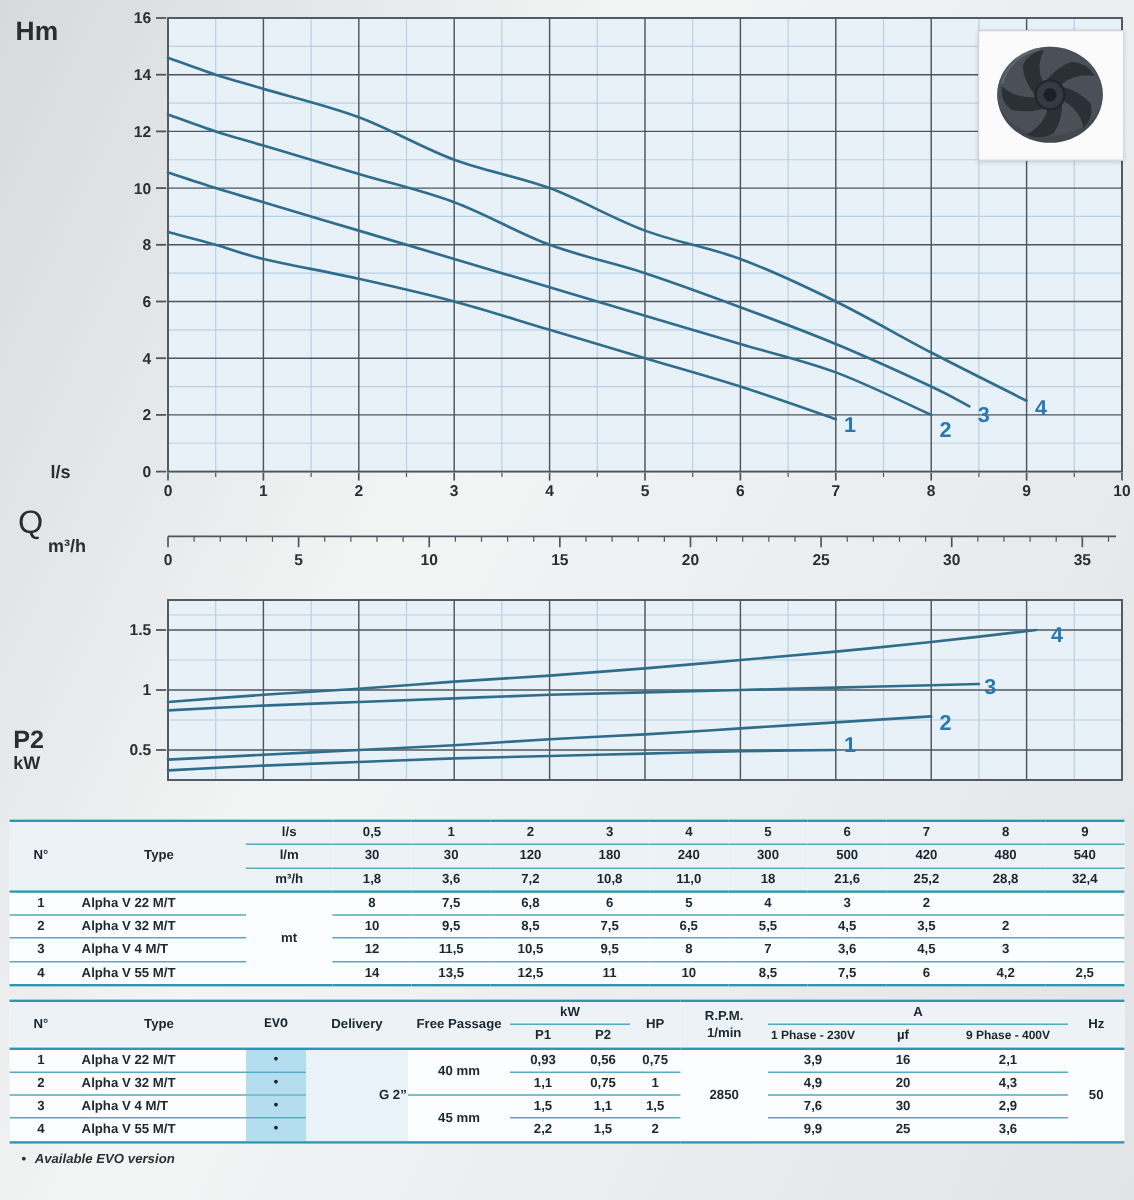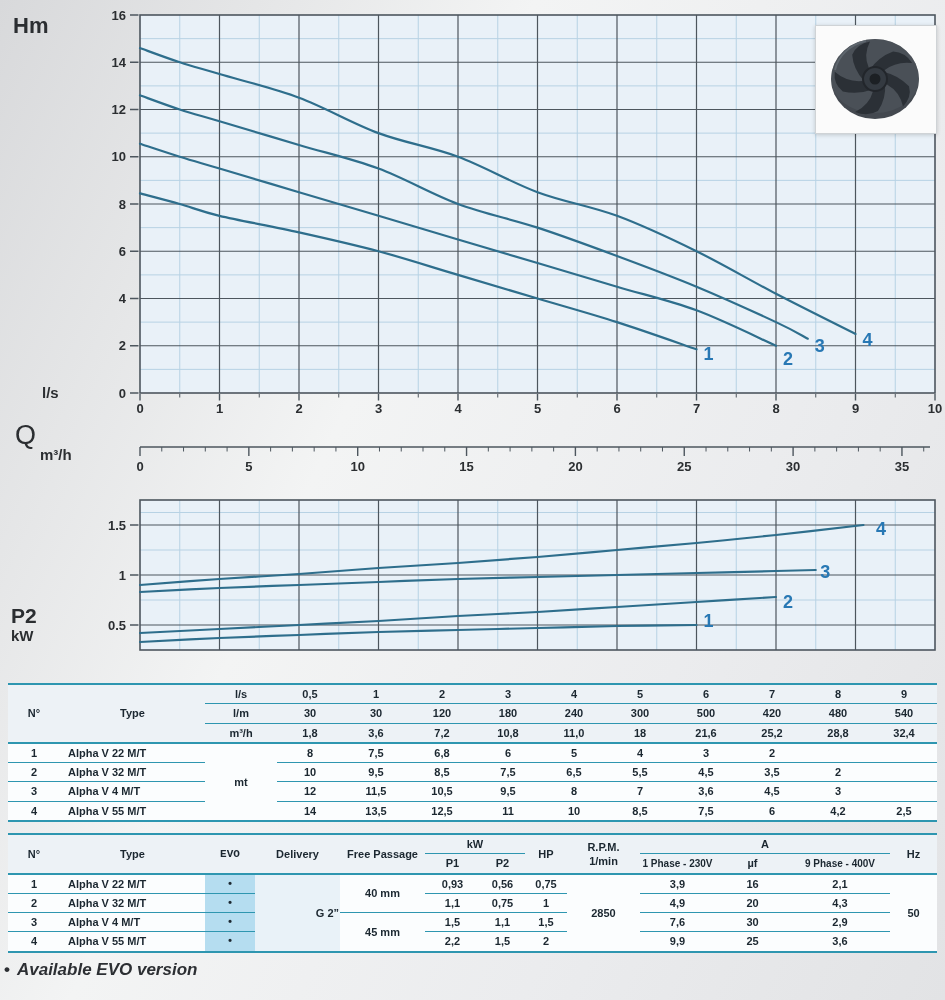--- a/index.html
+++ b/index.html
@@ -16,21 +16,21 @@
      padding:2px 1px;line-height:1.3;overflow:hidden;white-space:nowrap;}
   #t1{top:683px;width:929px;}
   #t2{top:833px;width:929px;}
   tr.h td{background:#edf2f6;}
   td.b2{border-bottom-width:2.5px;}
   td.lt{text-align:left;padding-left:8px;margin-left:24px;}
   td.it{}
   td.sm{font-size:10px;}
   td.evo{background:#b5ddf0;font-family:Liberation Mono, monospace;}
   td.dlv{background:#e9f2f8;text-align:right;}
-  #footnote{position:absolute;left:4px;top:960px;font-size:17px;font-weight:bold;
+  #footnote{position:absolute;left:18px;top:960px;font-size:11px;font-weight:bold;
      font-style:italic;color:#2c2f33;}
   #footnote .bull{font-style:normal;margin-right:7px;}
 </style>
 </head>
 <body>
 
 <div id="page">
 
   <svg id="charts" width="945" height="678">
     <text x="13" y="33" font-size="22" font-weight="600" fill="#2b2e31">Hm</text>

